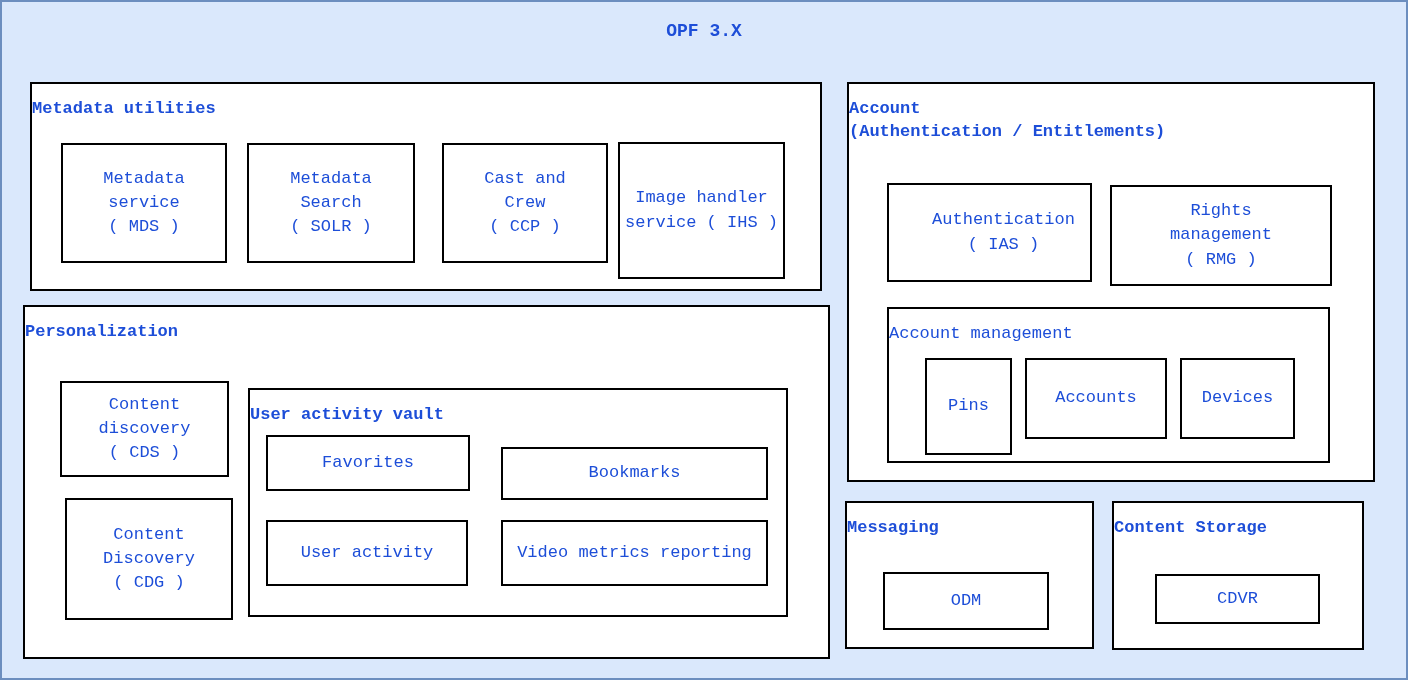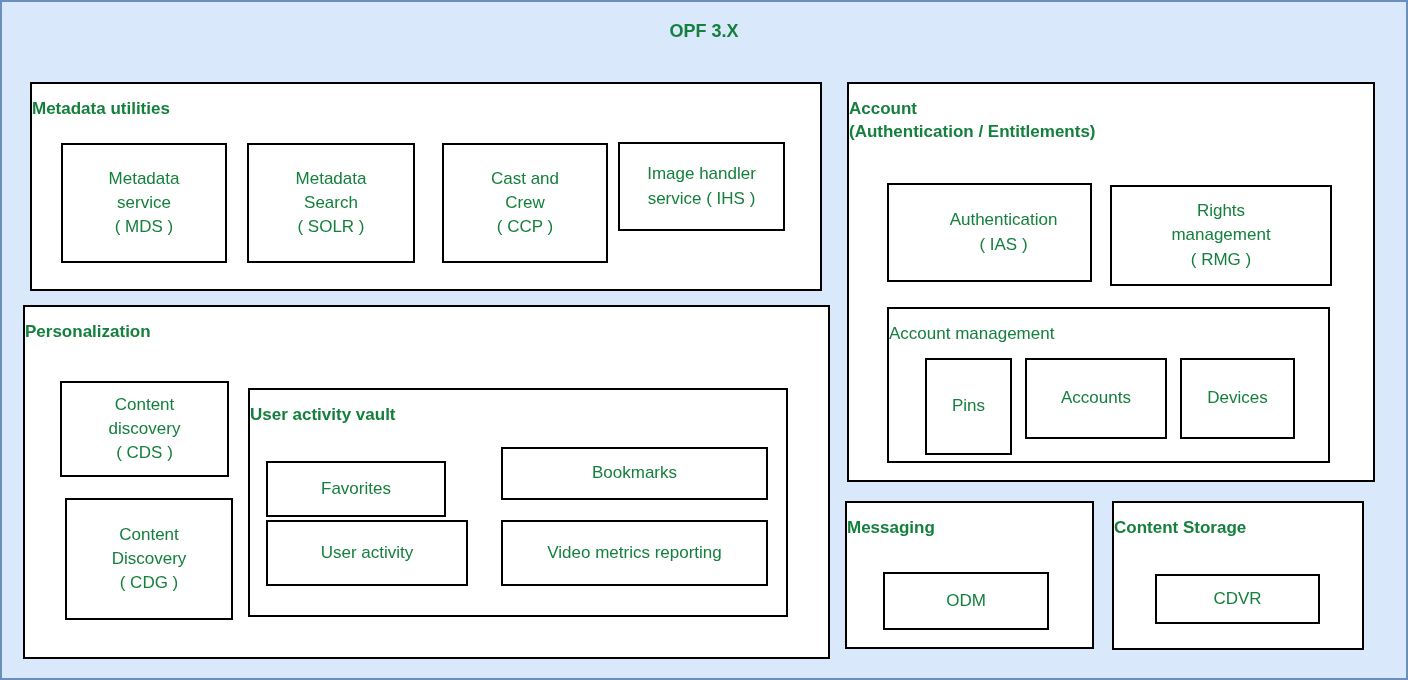--- a/index.html
+++ b/index.html
@@ -3,22 +3,22 @@
 <meta charset="utf-8">
 <style>
   html, body { margin: 0; padding: 0; background: #ffffff; }
   #canvas {
     position: relative;
     width: 1408px;
     height: 680px;
     background: #dae8fc;
     border: 2px solid #6c8ebf;
     box-sizing: border-box;
-    font-family: Liberation Sans, sans-serif;
-    color: #15803d;
+    font-family: Liberation Mono, monospace;
+    color: #1d4ed8;
     overflow: hidden;
   }
   .diagram-title {
     position: absolute;
     left: 0; top: 19px; width: 100%;
     text-align: center;
     font-size: 18px;
     font-weight: bold;
     white-space: pre-line;
   }
@@ -50,28 +50,28 @@
     font-size: 17px;
     line-height: 1.42;
     white-space: pre-line;
   }
 
   
   #sec-metadata   { left: 28px;  top: 80px;  width: 792px; height: 209px; }
   #box-mds        { left: 59px;  top: 141px; width: 166px; height: 120px; }
   #box-solr       { left: 245px; top: 141px; width: 168px; height: 120px; }
   #box-ccp        { left: 432px; top: 141px; width: 166px; height: 120px; margin-left: 8px; }
-  #box-ihs        { left: 616px; top: 140px; width: 167px; height: 89px; }
+  #box-ihs        { left: 616px; top: 140px; width: 167px; height: 137px; }
 
   
   #sec-personalization { left: 21px;  top: 303px; width: 807px; height: 354px; }
   #box-cds        { left: 58px;  top: 379px; width: 169px; height: 96px;  }
   #box-cdg        { left: 63px;  top: 496px; width: 168px; height: 122px; }
   #grp-vault      { left: 246px; top: 386px; width: 540px; height: 229px; }
-  #box-favorites  { left: 264px; top: 459px; width: 180px; height: 56px;  }
+  #box-favorites  { left: 264px; top: 433px; width: 204px; height: 56px;  }
   #box-bookmarks  { left: 499px; top: 445px; width: 267px; height: 53px;  }
   #box-user-activity { left: 264px; top: 518px; width: 202px; height: 66px; text-align: center; }
   #box-video-metrics { left: 499px; top: 518px; width: 267px; height: 66px; }
 
   
   #sec-account    { left: 845px;  top: 80px;  width: 528px; height: 400px; }
   #box-ias        { left: 885px;  top: 181px; width: 205px; height: 99px; padding-left: 28px;  }
   #box-rmg        { left: 1108px; top: 183px; width: 222px; height: 101px; }
   #grp-acct-mgmt  { left: 885px;  top: 305px; width: 443px; height: 156px; }
   #box-pins       { left: 923px;  top: 356px; width: 87px;  height: 97px;  }

